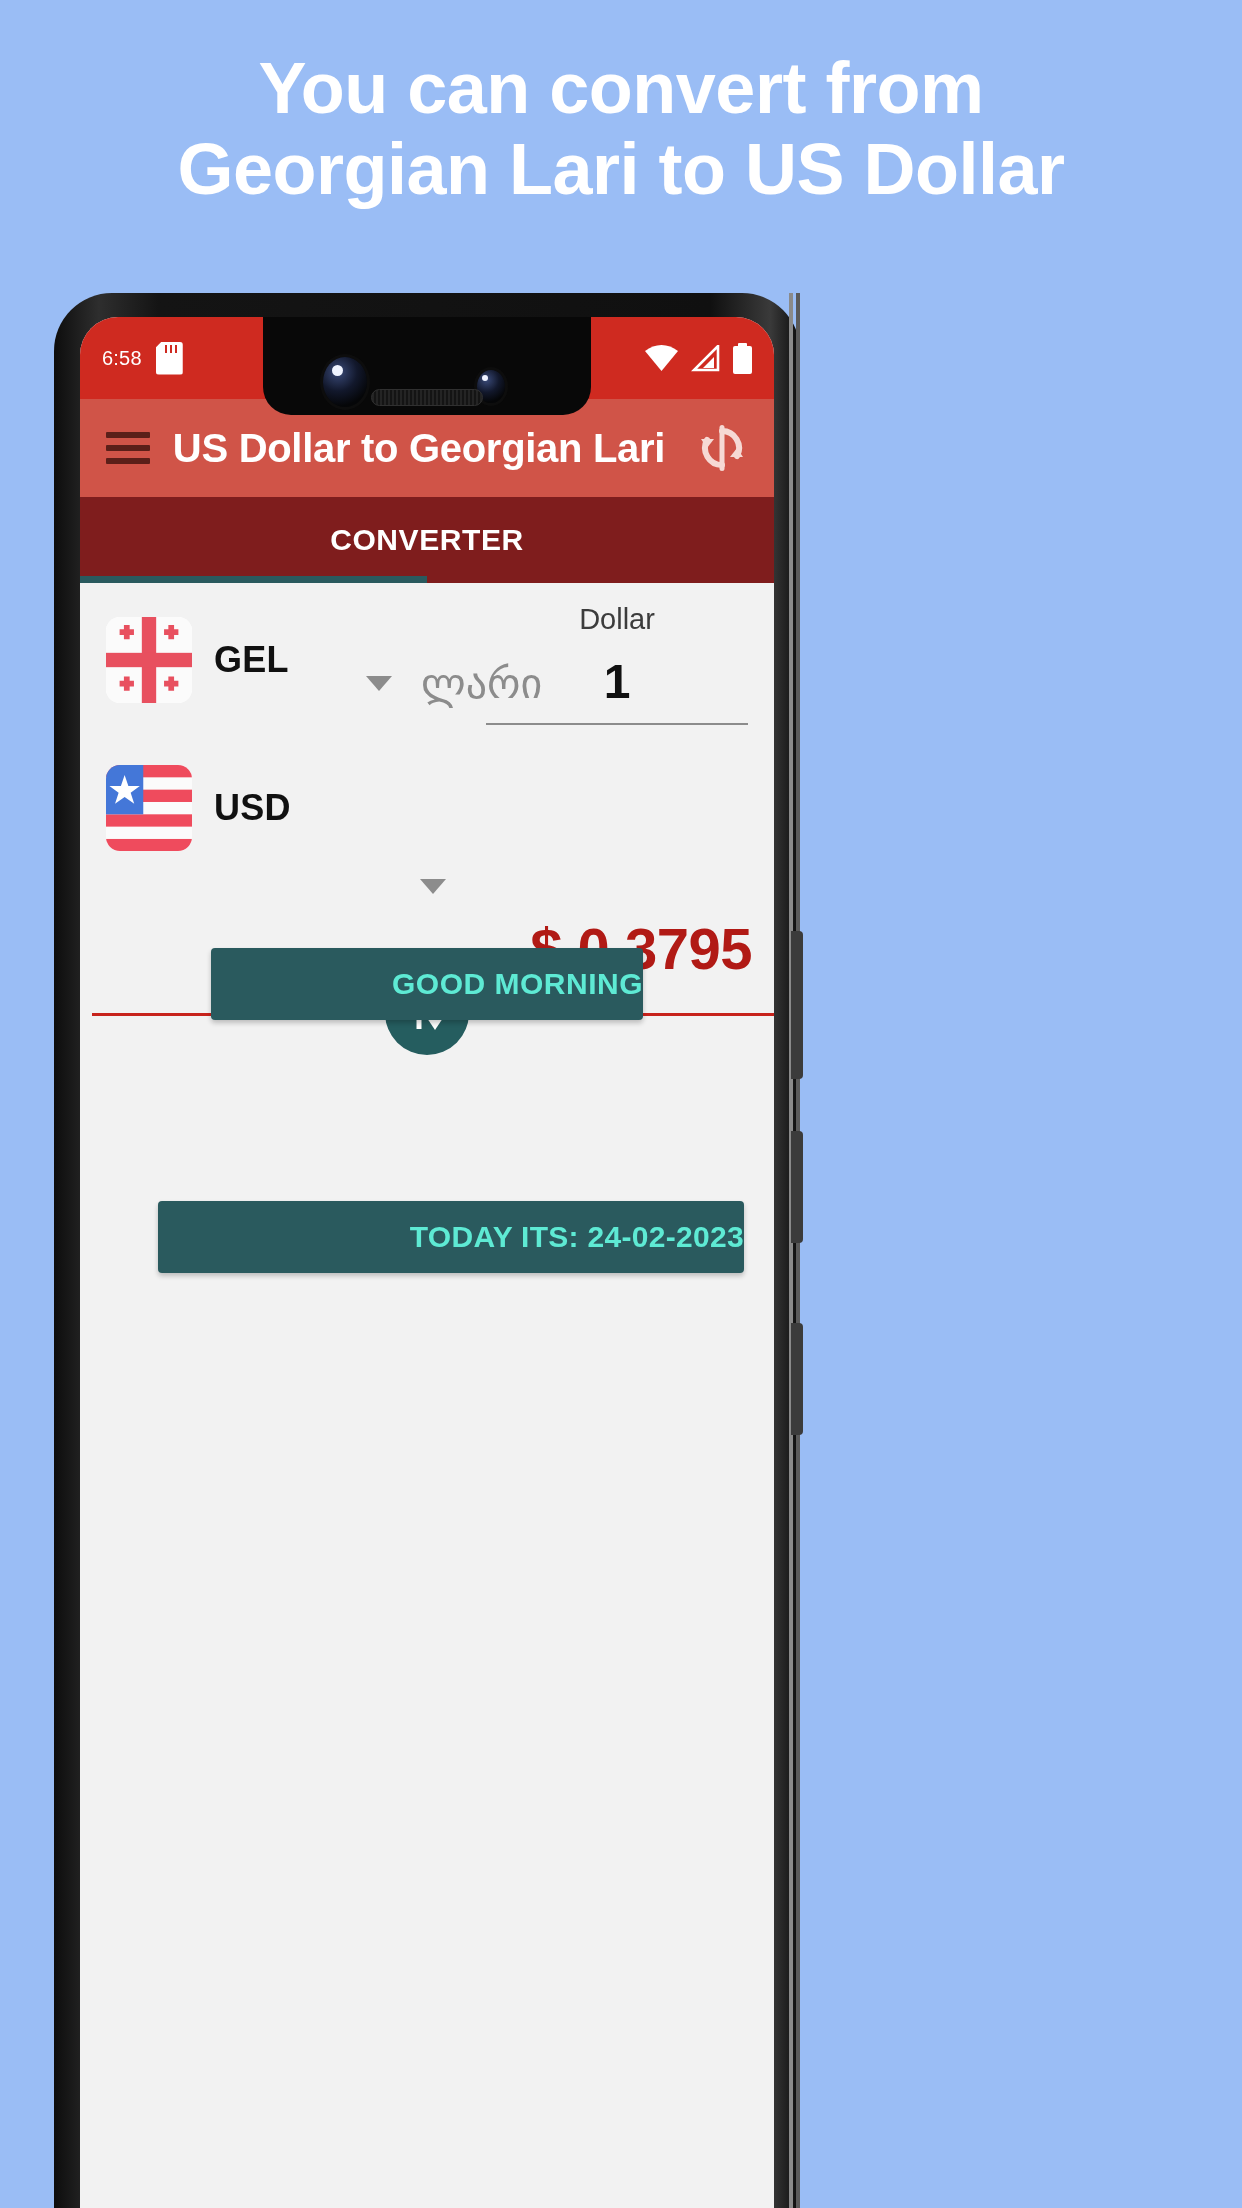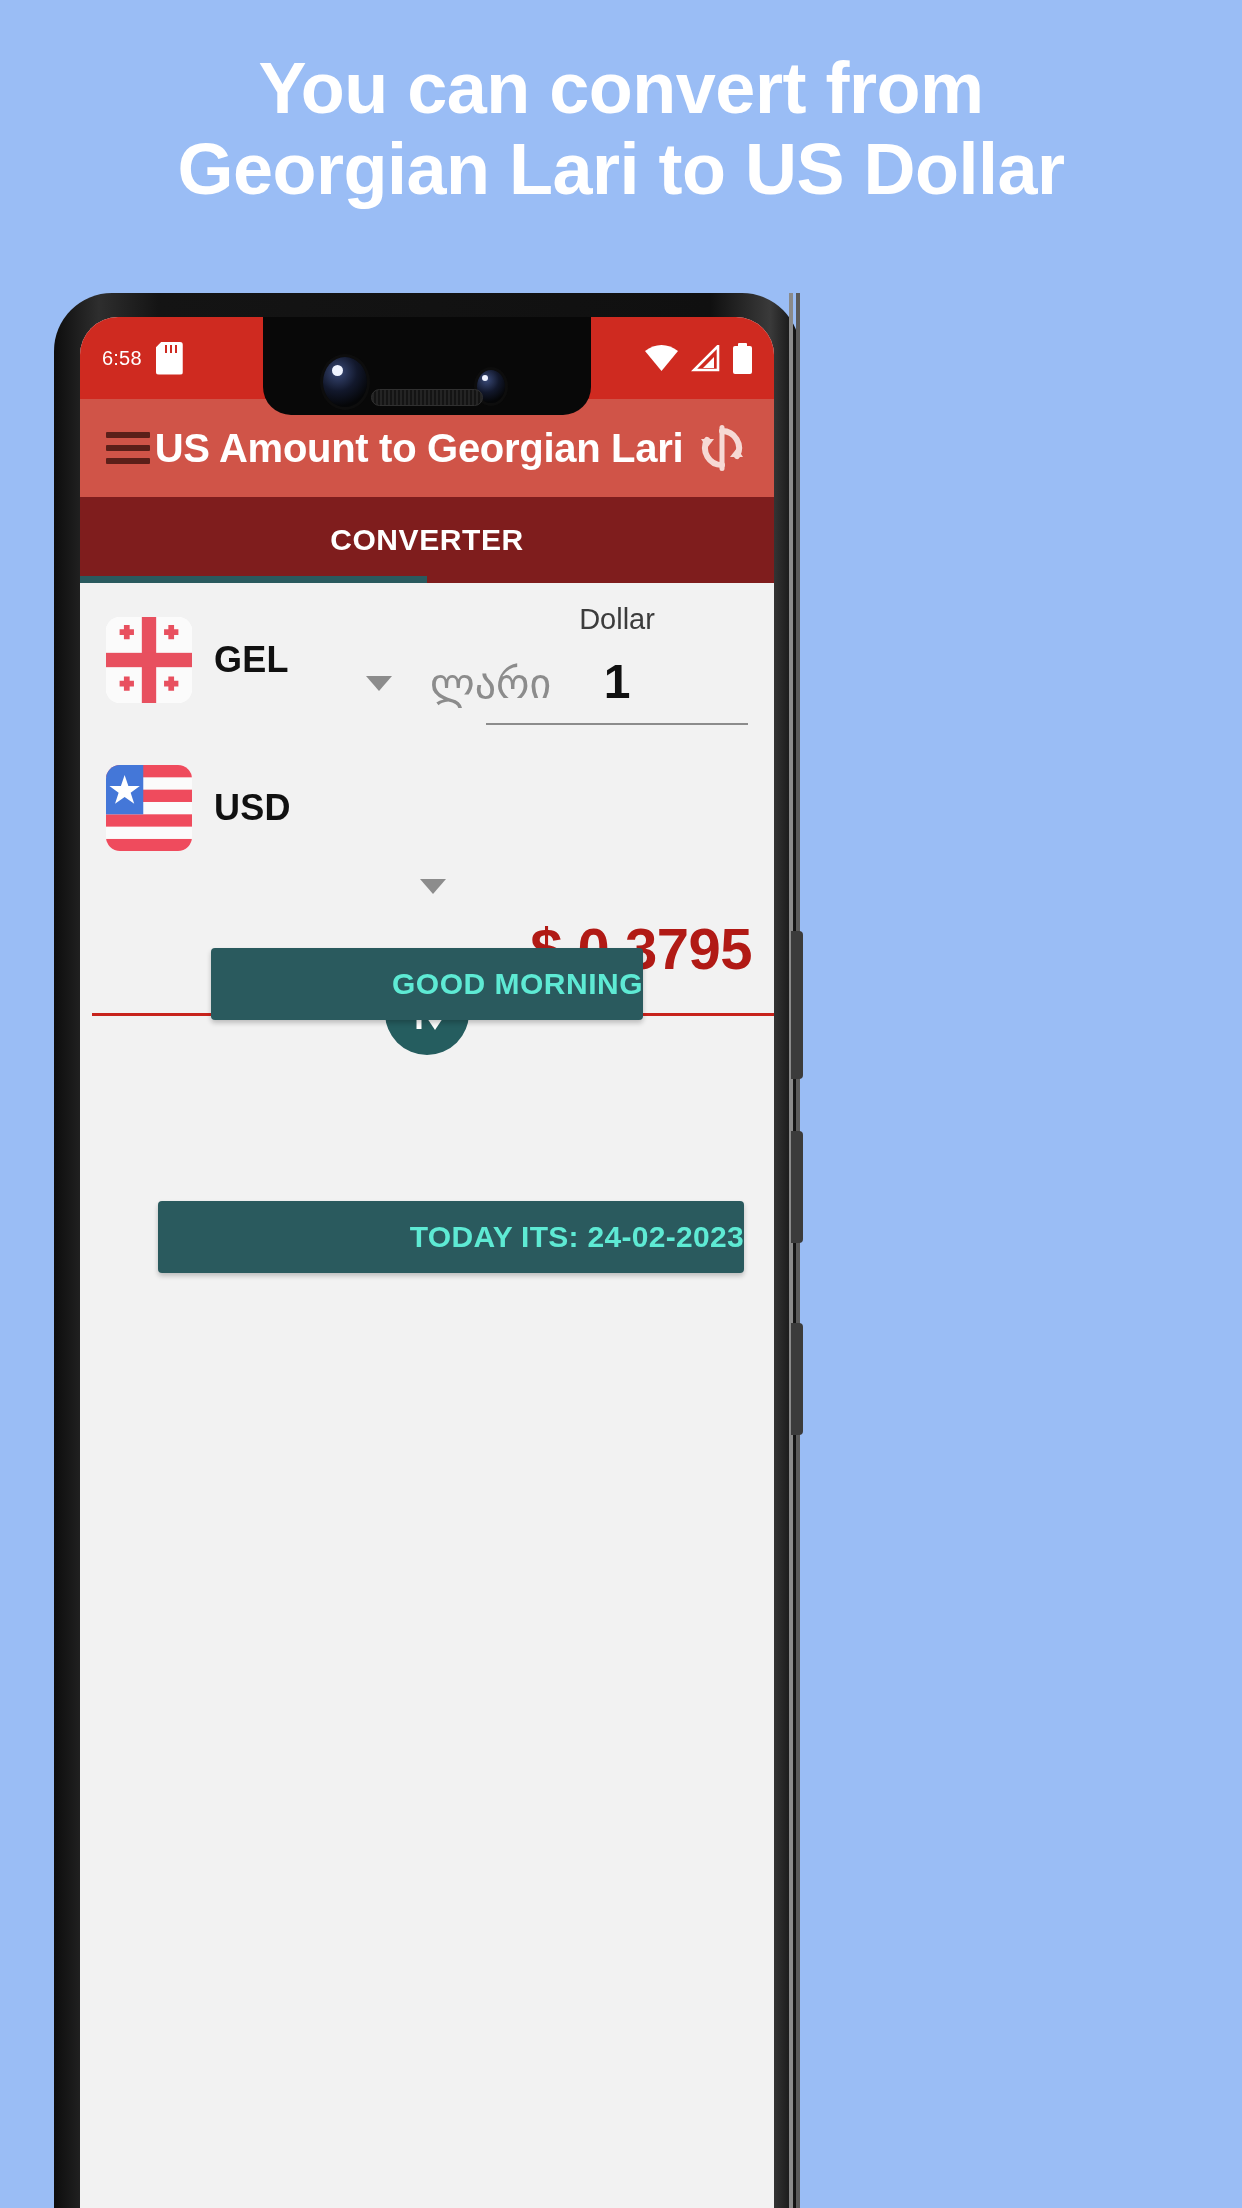--- a/index.html
+++ b/index.html
@@ -237,21 +237,21 @@
     border-left:13px solid transparent;
     border-right:13px solid transparent;
     border-top:15px solid #8c8c8c;
   }
 
   .gel-mid {
     position:absolute;
     left:286px; top:76px;
     display:flex;
     align-items:center;
-    gap:38px;
+    gap:29px;
   }
   .cur-name {
     font-size:42px;
     color:#8c8c8c;
     font-family:"DejaVu Sans", sans-serif;
   }
 
   .amount-block {
     position:absolute;
     right:26px; top:20px;
@@ -382,21 +382,21 @@
       <span class="cam cam-sec"></span>
       <span class="speaker"></span>
     </div>
 
     <div class="appbar">
       <div class="hamburger">
         <span></span>
           <span></span>
           <span></span>
       </div>
-      <div class="appbar-title">US Amount to Georgian Lari</div>
+      <div class="appbar-title">US Dollar to Georgian Lari</div>
       <div class="refresh-icon">
         <svg viewBox="0 0 52 52">
           <path d="M26 9 A17 17 0 0 1 41 34" fill="none" stroke="#f6d9d4" stroke-width="6" stroke-linecap="round"></path>
           <path d="M26 43 A17 17 0 0 1 11 18" fill="none" stroke="#f6d9d4" stroke-width="6" stroke-linecap="round"></path>
           <path d="M41 26 L47 35 L34 35 Z" fill="#f6d9d4"></path>
           <path d="M11 26 L5 17 L18 17 Z" fill="#f6d9d4"></path>
           <rect x="23.5" y="3" width="5" height="46" fill="#f6d9d4" rx="2.5"></rect>
         </svg>
       </div>
     </div>

